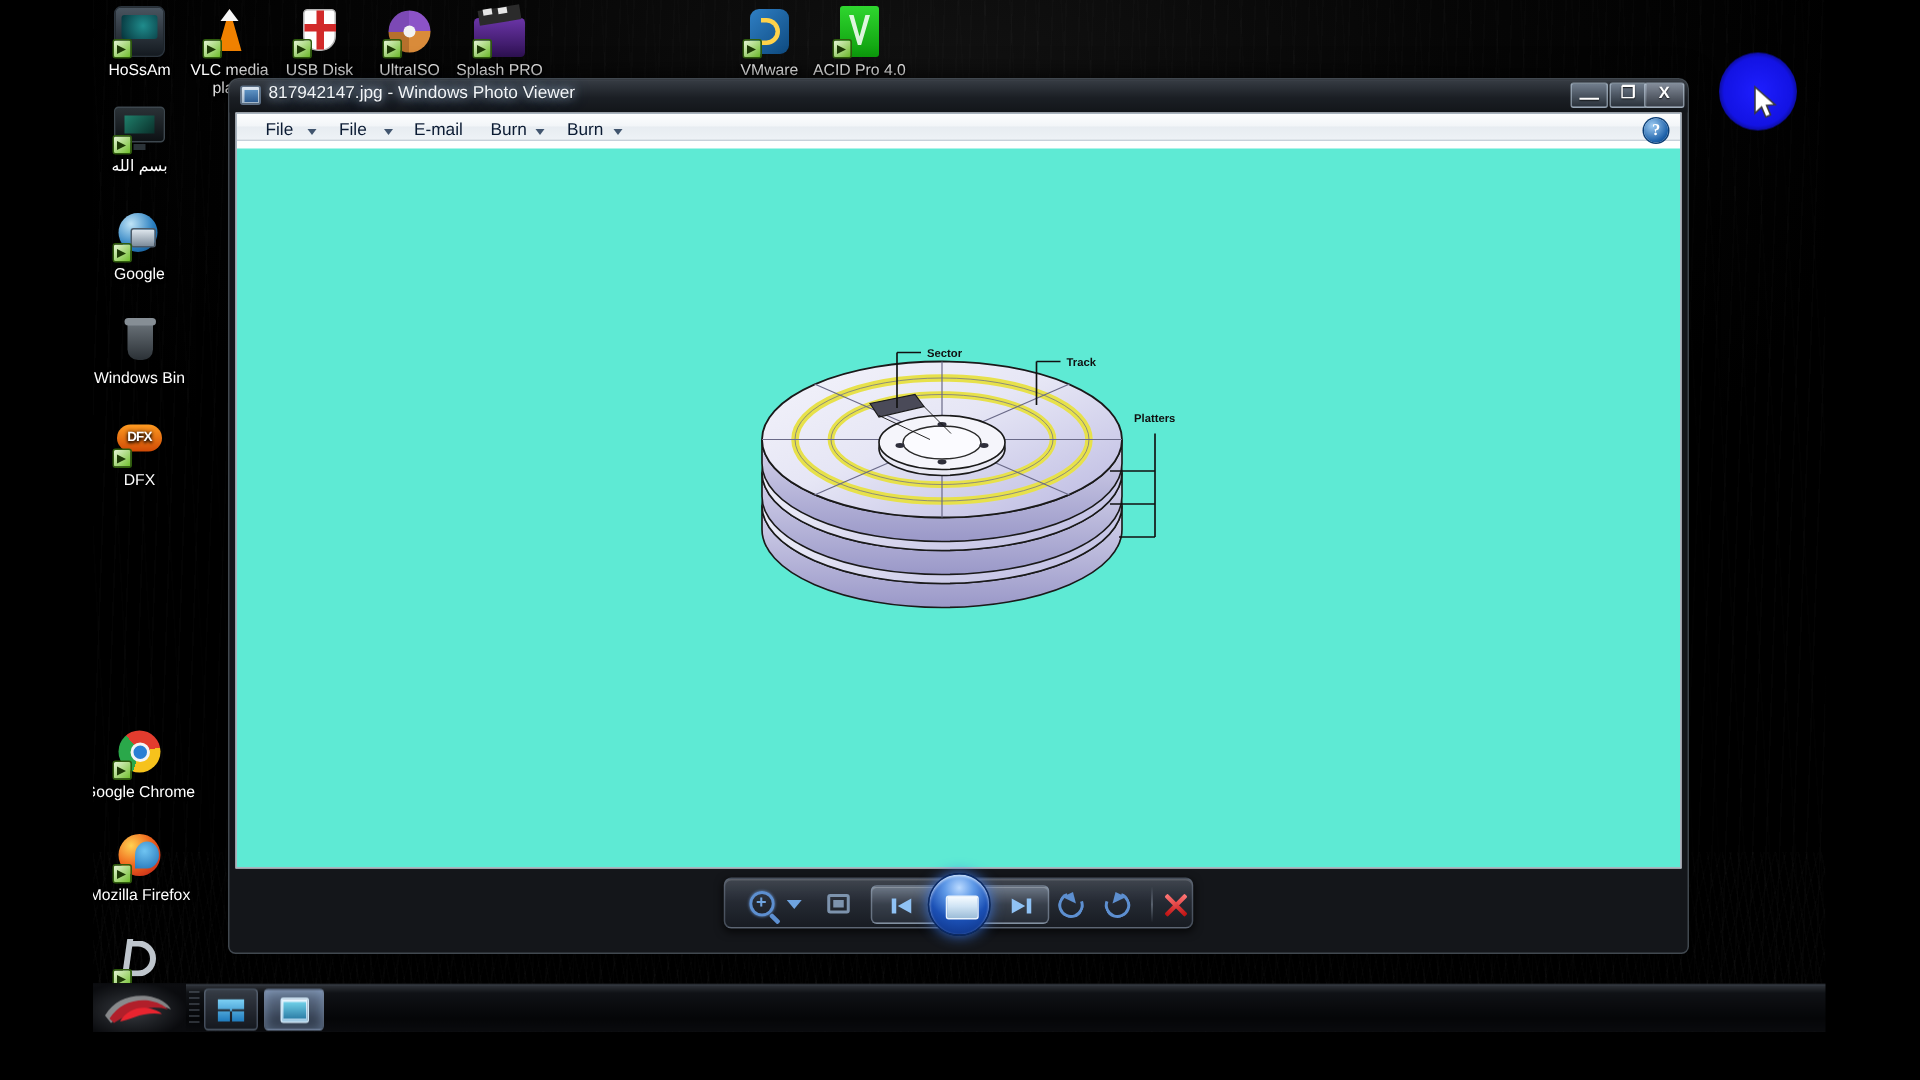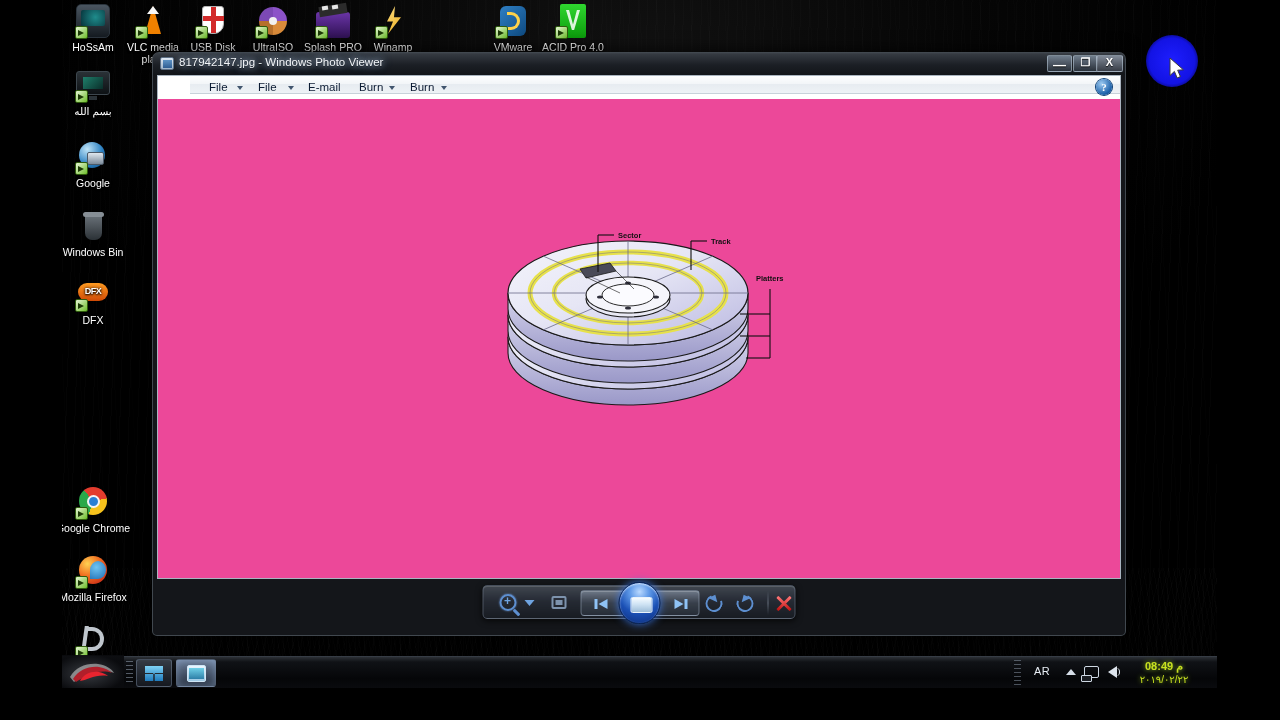--- a/index.html
+++ b/index.html
@@ -104,41 +104,40 @@
   #btn-min span{ top:1px; font-size:13px; }
 
   #pv-body {
     position:absolute; left:4px; right:4px; top:22px; bottom:56px;
     background:#fff; border:1px solid #a9b4bf;
   }
   #pv-menubar {
     height:18px; position:relative;
     background: linear-gradient(180deg,#fdfefe 0%, #f2f5f8 48%, #e7ecf1 50%, #eef2f6 100%);
     border-bottom:1px solid #c8d1da;
-    margin-left:32px;
   }
   .menu-item {
     position:absolute; top:0; height:23px; line-height:23px;
     font-size:11.5px; color:#0b1b33; padding:0 5px; white-space:nowrap;
   }
   .menu-caret {
     position:absolute; top:10px; width:0;height:0;
     border-left:3.5px solid transparent; border-right:3.5px solid transparent;
     border-top:4px solid #41556e;
   }
   #help-icon {
     position:absolute; right:8px; top:3px; width:16px; height:16px; border-radius:50%;
     background: radial-gradient(circle at 35% 30%, #9ecbf2, #1a5fa8 70%, #0d3b70);
     color:#fff; font-size:11px; font-weight:bold; line-height:16px; text-align:center;
     font-family:"Liberation Serif", serif;
     box-shadow: 0 0 0 1px #0b3e75;
   }
   #pv-canvas {
     position:absolute; left:0; right:0; top:23px; bottom:0;
-    background:#ec4899; overflow:hidden;padding-left:44px;
+    background:#5eead4; overflow:hidden;padding-left:44px;
   }
 
   
   #diagram { position:absolute; left:330px; top:120px; width:320px; height:200px; }
   #diagram svg { display:block; }
   .lbl { font-family:"Liberation Sans", sans-serif; font-size:7.5px; font-weight:bold; fill:#101010; }
 
   
   #pv-controls {
     position:absolute; left:0; right:0; bottom:0; height:56px;
@@ -354,27 +353,20 @@
       <div class="icon-art">
         <div class="sq" style="top:8px;background:linear-gradient(180deg,#6b35a8,#2e1152);border-radius:3px;"></div>
         <div style="position:absolute;left:3px;top:1px;width:28px;height:10px;background:#2b2b2b;transform:rotate(-9deg);"></div>
         <div style="position:absolute;left:6px;top:2px;width:6px;height:4px;background:#e6e6e6;transform:rotate(-9deg);"></div>
         <div style="position:absolute;left:16px;top:1px;width:6px;height:4px;background:#e6e6e6;transform:rotate(-9deg);"></div>
         <div class="shortcut-arrow"></div>
       </div>
       <span class="icon-label">Splash PRO</span>
     </div>
 
-    <div class="icon-cell top-row" style="left:293px;">
-      <div class="icon-art">
-        <div style="position:absolute;left:8px;top:2px;width:20px;height:28px;background:linear-gradient(135deg,#ffe28a,#e8a814);clip-path:polygon(55% 0,15% 55%,45% 55%,20% 100%,85% 40%,50% 40%);"></div>
-        <div class="shortcut-arrow"></div>
-      </div>
-      <span class="icon-label">Winamp</span>
-    </div>
 
 
     <div class="icon-cell top-row" style="left:413px;">
       <div class="icon-art">
         <div class="sq" style="left:4px;top:2px;right:4px;bottom:2px;background:linear-gradient(135deg,#2f7fc4,#0e4a80);border-radius:6px;"></div>
         <div style="position:absolute;left:11px;top:8px;width:13px;height:18px;border:3px solid #ffd24a;border-radius:0 9px 9px 0;border-left:none;"></div>
         <div class="shortcut-arrow"></div>
       </div>
       <span class="icon-label">VMware</span>
     </div>
@@ -601,31 +593,20 @@
                     clip-path:polygon(0 0,46% 0,46% 46%,0 46%,0 0,54% 0,100% 0,100% 46%,54% 46%,54% 54%,100% 54%,100% 100%,54% 100%,54% 54%,46% 54%,46% 100%,0 100%,0 54%,46% 54%,46% 46%);"></div>
       </div>
 
       <div class="tb-btn" id="tb-photoviewer">
         <div style="position:absolute;left:10px;top:5px;width:19px;height:17px;
                     background:linear-gradient(180deg,#eaf6ff,#9ec9e4);border:1px solid #cfe6f5;border-radius:2px;"></div>
         <div style="position:absolute;left:12px;top:8px;width:15px;height:11px;
                     background:linear-gradient(180deg,#6fd0e8,#2e7fa8);"></div>
       </div>
 
-      <div id="tray">
-        <div id="tray-divider"></div>
-        <div id="lang-ind">AR</div>
-        <div id="tray-up"></div>
-        <div id="tray-net"></div>
-        <div id="tray-vol"></div>
-        <div id="clock">
-          <div class="t">08:49 م</div>
-          <div class="d">٢٠١٩/٠٢/٢٢</div>
-        </div>
-      </div>
     </div>
   </div>
 
   <div id="cursor-halo"></div>
   <svg id="cursor-arrow" viewBox="0 0 16 24">
     <path d="M1,1 L1,18.5 L5.4,14.4 L8.2,21 L11.4,19.6 L8.7,13.2 L14.4,12.8 Z" fill="#ffffff" stroke="#3a3a3a" stroke-width="1"></path>
   </svg>
 </div>
 
 </body></html>

